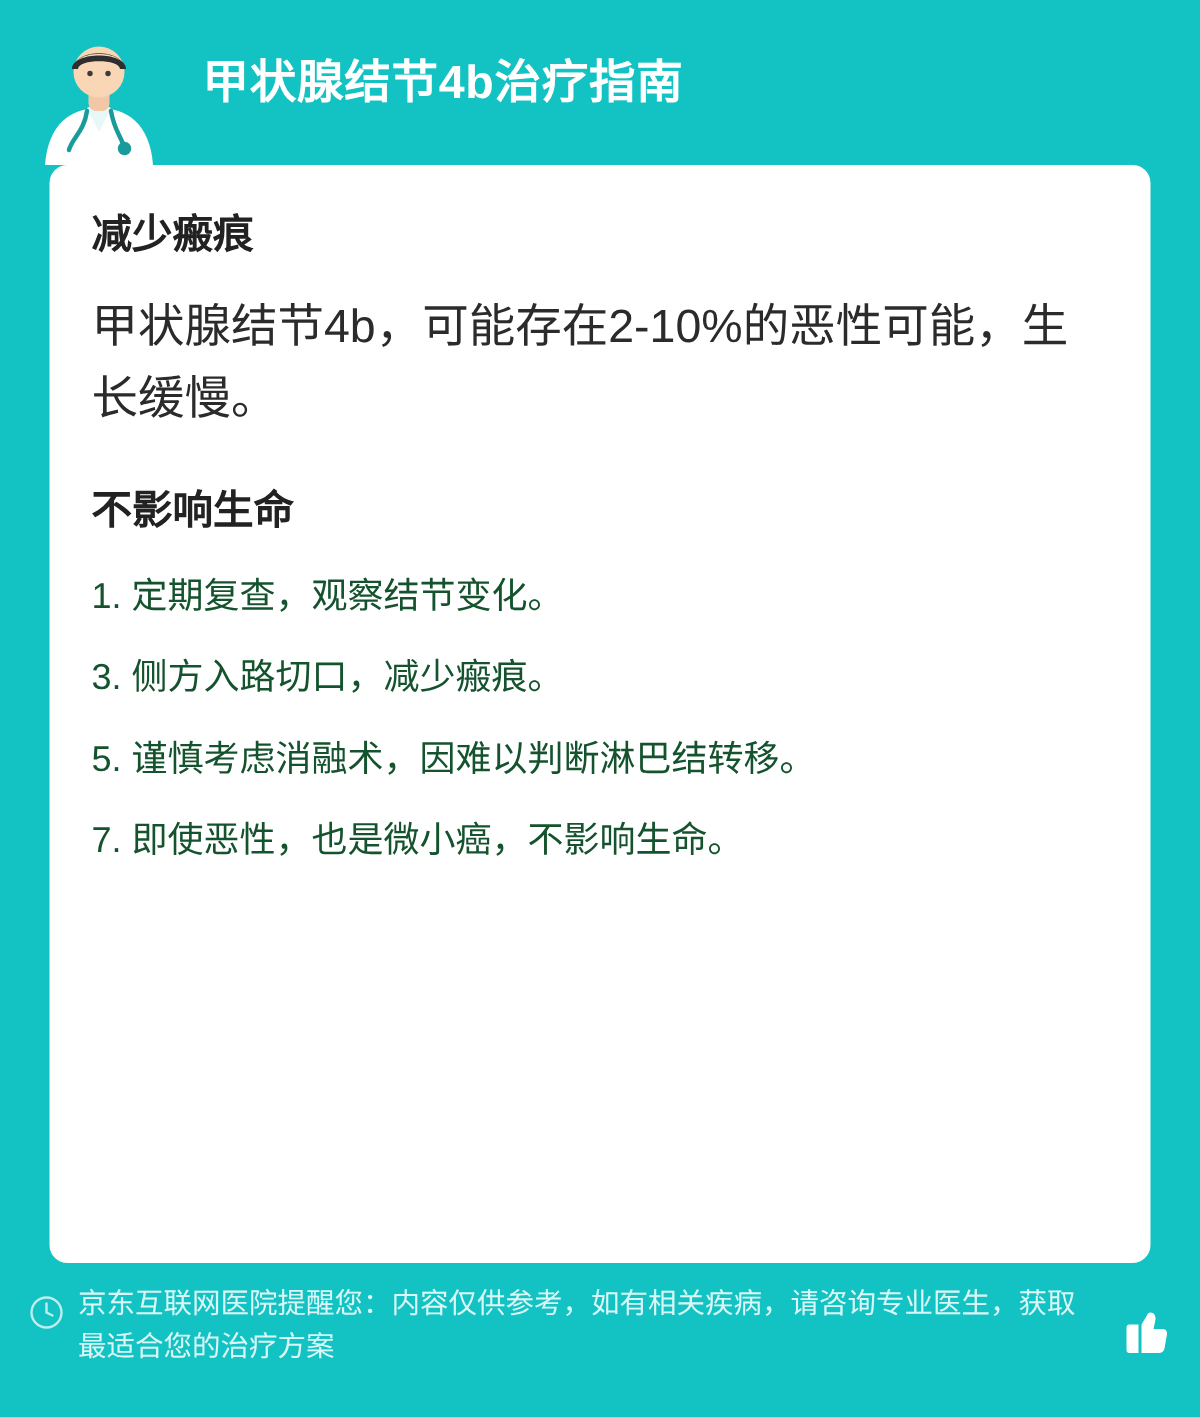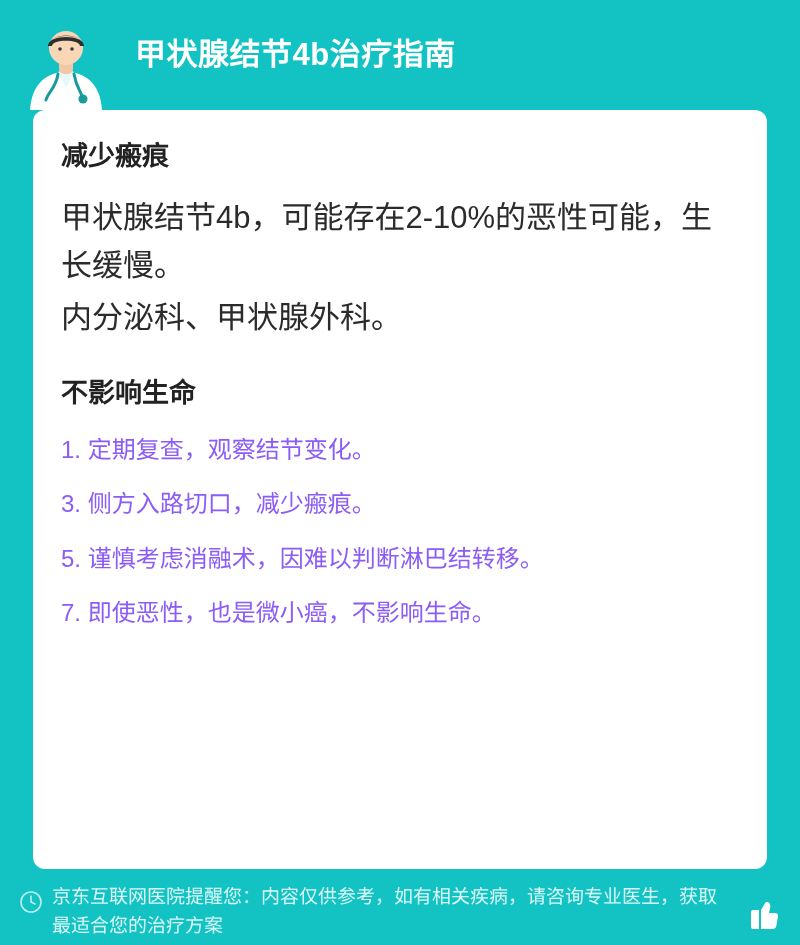--- a/index.html
+++ b/index.html
@@ -75,29 +75,29 @@
     margin: 0 0 4px 0;
   }
 
   .list {
     margin: 0;
     padding: 0;
     list-style: none;
   }
   .list-item {
     font-size: 24px;
-    color: #8b5cf6;
+    color: #14532d;
     line-height: 1.6;
     margin-bottom: 16px;
   }
 
   
   .footer {
     flex: 0 0 auto;
-    height: 76px;
+    height: 103px;
     display: flex;
     align-items: flex-start;
     padding: 14px 18px 0 18px;
     box-sizing: border-box;
     position: relative;
   }
   .footer-clock {
     flex: 0 0 auto;
     width: 26px;
     height: 26px;
@@ -147,21 +147,20 @@
       </svg>
     </span>
     <div class="title">甲状腺结节4b治疗指南</div>
   </div>
 
   <div class="card">
 
     <h2 class="section-heading">减少瘢痕</h2>
     <p class="paragraph">甲状腺结节4b，可能存在2-10%的恶性可能，生长缓慢。</p>
 
-    <p class="paragraph">内分泌科、甲状腺外科。</p>
 
     <h2 class="section-heading sub">不影响生命</h2>
     <ul class="list">
       <li class="list-item">1. 定期复查，观察结节变化。</li>
       <li class="list-item">3. 侧方入路切口，减少瘢痕。</li>
       <li class="list-item">5. 谨慎考虑消融术，因难以判断淋巴结转移。</li>
       <li class="list-item">7. 即使恶性，也是微小癌，不影响生命。</li>
     </ul>
   </div>
 

